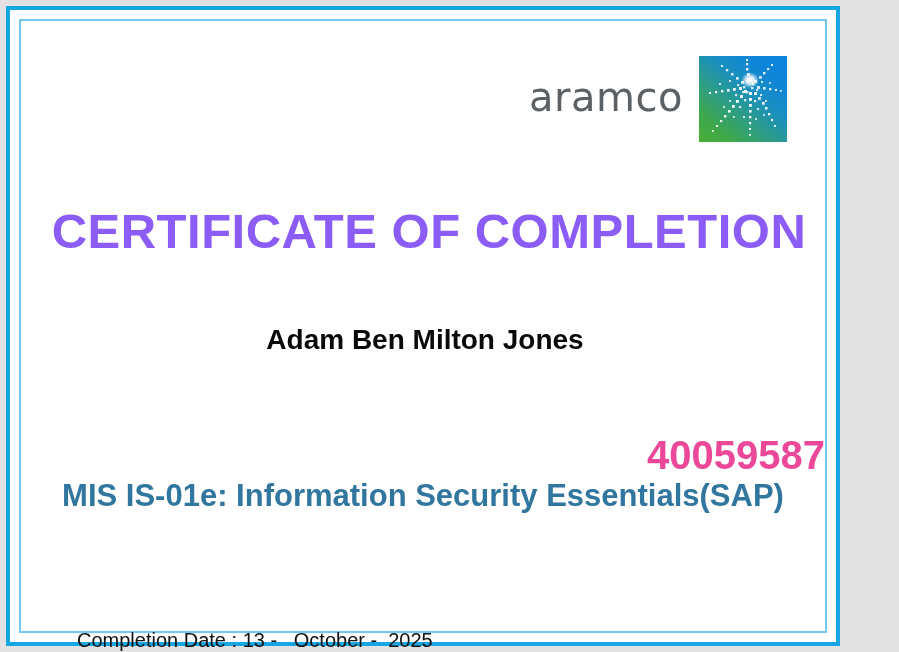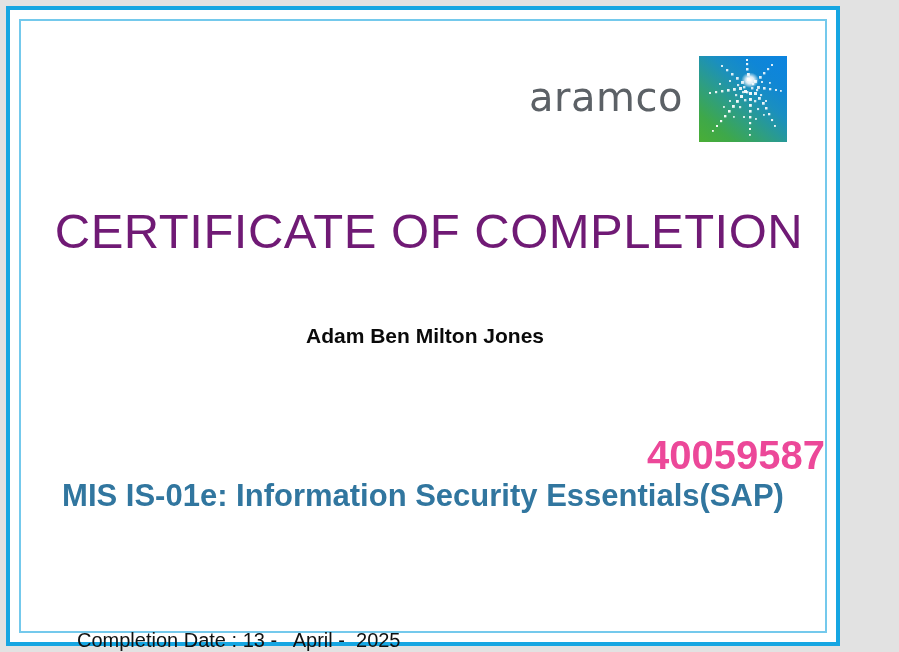--- a/index.html
+++ b/index.html
@@ -82,40 +82,40 @@
   }
 
   
   .title {
     position: absolute;
     left: 12px;
     right: 0;
     top: 182px;
     text-align: center;
     font-family: "Liberation Sans", sans-serif;
-    font-weight: normal;
+    font-weight: bold;
     font-size: 49px;
     letter-spacing: 0.5px;
-    color: #701a75;
+    color: #8b5cf6;
     white-space: nowrap;
   }
   .certify-line {
     position: absolute;
     left: 0; right: 0;
     top: 252px;
     text-align: center;
     font-size: 24px;
     color: #111111;
   }
   .recipient {
     position: absolute;
     left: 4px; right: 0;
     top: 303px;
     text-align: center;
-    font-size: 21px;
+    font-size: 28px;
     font-weight: bold;
     color: #0a0a0a;
   }
   .completed-line {
     position: absolute;
     left: 0; right: 0;
     top: 359px;
     text-align: center;
     font-size: 24px;
     color: #111111;
@@ -282,17 +282,17 @@
       <div class="title">CERTIFICATE OF COMPLETION</div>
 
 
       <div class="recipient">Adam Ben Milton Jones</div>
 
 
       <div class="course-number">40059587</div>
 
       <div class="course-title">MIS IS-01e: Information Security Essentials(SAP)</div>
 
-      <div class="completion-date">Completion Date : 13 -   April -  2025</div>
+      <div class="completion-date">Completion Date : 13 -   October -  2025</div>
 
     </div>
   </div>
 </div>
 
 </body></html>

